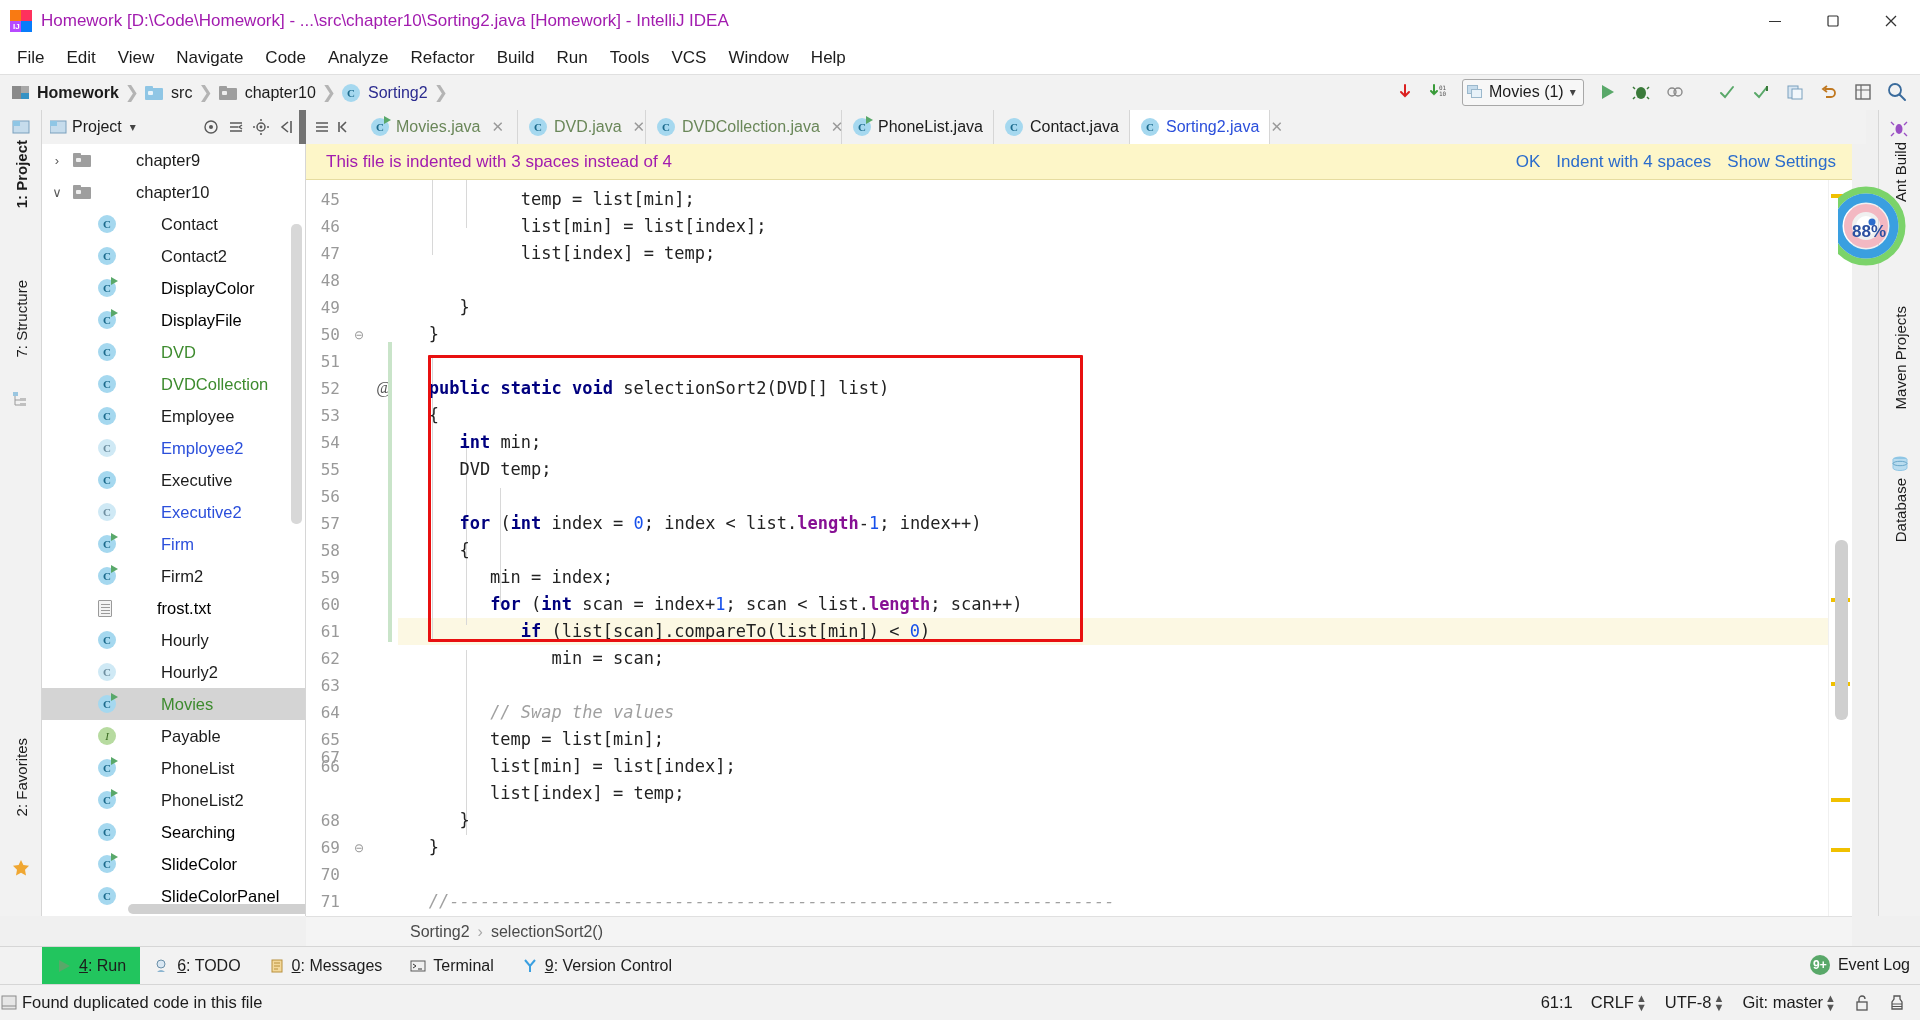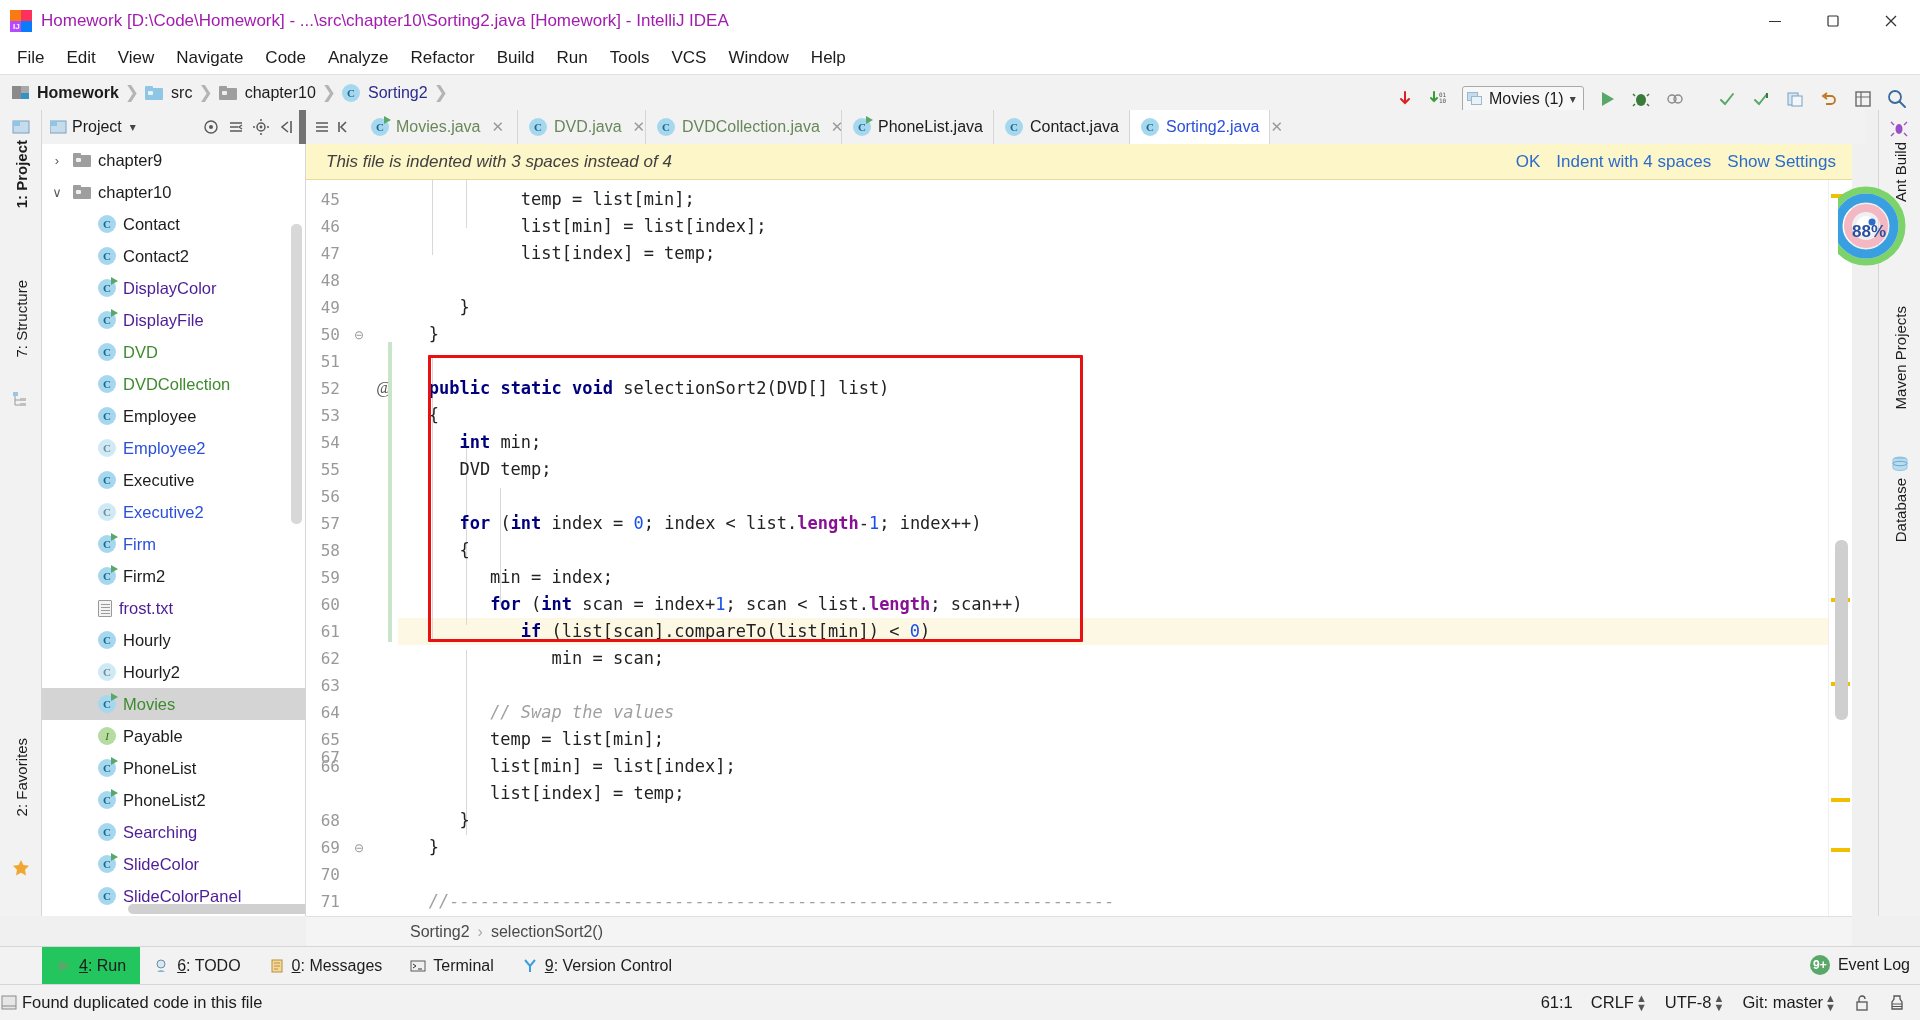--- a/index.html
+++ b/index.html
@@ -66,21 +66,21 @@
                color:#1b6a8c; font-size:11px; font-weight:bold; text-align:center; line-height:18px; font-family:"Liberation Serif",serif;}
   .ico-class.runnable::after{ content:""; position:absolute; right:-2px; top:-2px;
        width:0;height:0;border-left:7px solid #59a869;border-top:4px solid transparent;border-bottom:4px solid transparent;}
   .ico-class.abstract{ background:#cfe9f5; color:#6d8ea0; }
   .ico-iface { width:18px; height:18px; border-radius:50%; background:#b7dba0;
                color:#3a6b22; font-size:11px; text-align:center; line-height:18px; font-style:italic; font-family:"Liberation Serif",serif;}
   .ico-txt { width:14px; height:17px; background:#f3f3f3; border:1px solid #9a9a9a; border-radius:1px; }
   .ico-txt::after{content:"";position:absolute;left:2px;top:3px;width:9px;height:1px;
      box-shadow:0 3px 0 #9a9a9a,0 6px 0 #9a9a9a,0 9px 0 #9a9a9a;background:#9a9a9a;}
 
-  .toolbar-right { position:absolute; right:8px; top:81px; height:36px; display:flex; align-items:center; gap:4px; }
+  .toolbar-right { position:absolute; right:8px; top:74px; height:36px; display:flex; align-items:center; gap:4px; }
   .tbtn { width:30px; height:30px; display:flex; align-items:center; justify-content:center; border-radius:3px; }
   .runconfig {
     height:27px; min-width:122px; display:flex; align-items:center; gap:6px;
     border:1px solid #a8a8a8; border-radius:3px; background:#f7f7f7; padding:0 6px 0 4px; margin:0 4px;
   }
   .runconfig-txt { font-size:16px; color:#1c1c1c; white-space:nowrap; }
   .rc-ico{width:16px;height:14px;position:relative;flex:none;}
   .rc-ico i{position:absolute;background:#c6dcec;border:1px solid #9bb8cc;}
   .rc-ico .r1{left:0;top:0;width:11px;height:9px;}
   .rc-ico .r2{left:4px;top:4px;width:11px;height:9px;background:#e8f2f9;}
@@ -109,42 +109,42 @@
   .proj-hicons { position:absolute; right:4px; top:0; height:34px; display:flex; align-items:center; gap:7px; }
 
   .proj-tree {
     position:absolute; left:42px; top:144px; width:264px; height:772px;
     background:#ffffff; border-right:1px solid #d6d6d6; overflow:hidden;
   }
   .trow { height:32px; display:flex; align-items:center; gap:7px; padding-left:6px; font-size:16.5px; white-space:nowrap; }
   .trow.sel { background:#d4d4d4; }
   .trow .chev { width:18px; text-align:center; color:#5a5a5a; font-size:13px; flex:none; }
   .trow .pad { width:18px; flex:none; }
-  .trow .nm { color:#1c1c1c; }
+  .trow .nm { color:#1c1c1c;margin-left:38px; }
   .trow .nm.green { color:#3d8b2e; }
-  .trow .nm.brown { color:#4c1d95; }
+  .trow .nm.brown { color:#000000; }
   .trow .nm.blue { color:#2b4fdb; }
   .tree-scroll-h { position:absolute; left:86px; bottom:2px; width:182px; height:10px; background:#d0d0d0; border-radius:5px;}
   .tree-scroll-v { position:absolute; right:3px; top:80px; width:11px; height:300px; background:#d8d8d8; border-radius:5px;}
 
   
   .leftstrip { position:absolute; left:0; top:110px; width:42px; height:806px; background:#f2f2f2; border-right:1px solid #d6d6d6; }
   .vlabel { writing-mode:vertical-rl; transform:rotate(180deg); font-size:15px; color:#1c1c1c; white-space:nowrap; }
   .vlabel.active { font-weight:bold; }
 
   
   .rightstrip { position:absolute; right:0; top:110px; width:42px; height:806px; background:#f2f2f2; border-left:1px solid #d6d6d6; }
 
   
   .notif {
     position:absolute; left:306px; top:144px; width:1546px; height:36px;
     background:#fdf6c8; border-bottom:1px solid #e6dca0;
     display:flex; align-items:center; justify-content:space-between; padding:0 16px 0 20px;
   }
-  .notif-txt { font-size:17px; color:#404040;font-style:italic; }
+  .notif-txt { font-size:17px; color:#a21caf; }
   .notif-actions { display:flex; gap:16px; }
   .notif-link { font-size:17px; color:#2b6ccc; }
 
   
   .editor { position:absolute; left:306px; top:180px; width:1546px; height:736px; background:#ffffff; overflow:hidden; }
   .gutter { position:absolute; left:0; top:0; width:92px; height:736px; background:#ffffff; }
   .codearea { position:absolute; left:92px; top:0; right:0; height:736px; }
 
   .ln { position:absolute; right:58px; font-size:16px; color:#999999;
         font-family:"DejaVu Sans Mono","Liberation Mono",monospace; text-align:right; }

